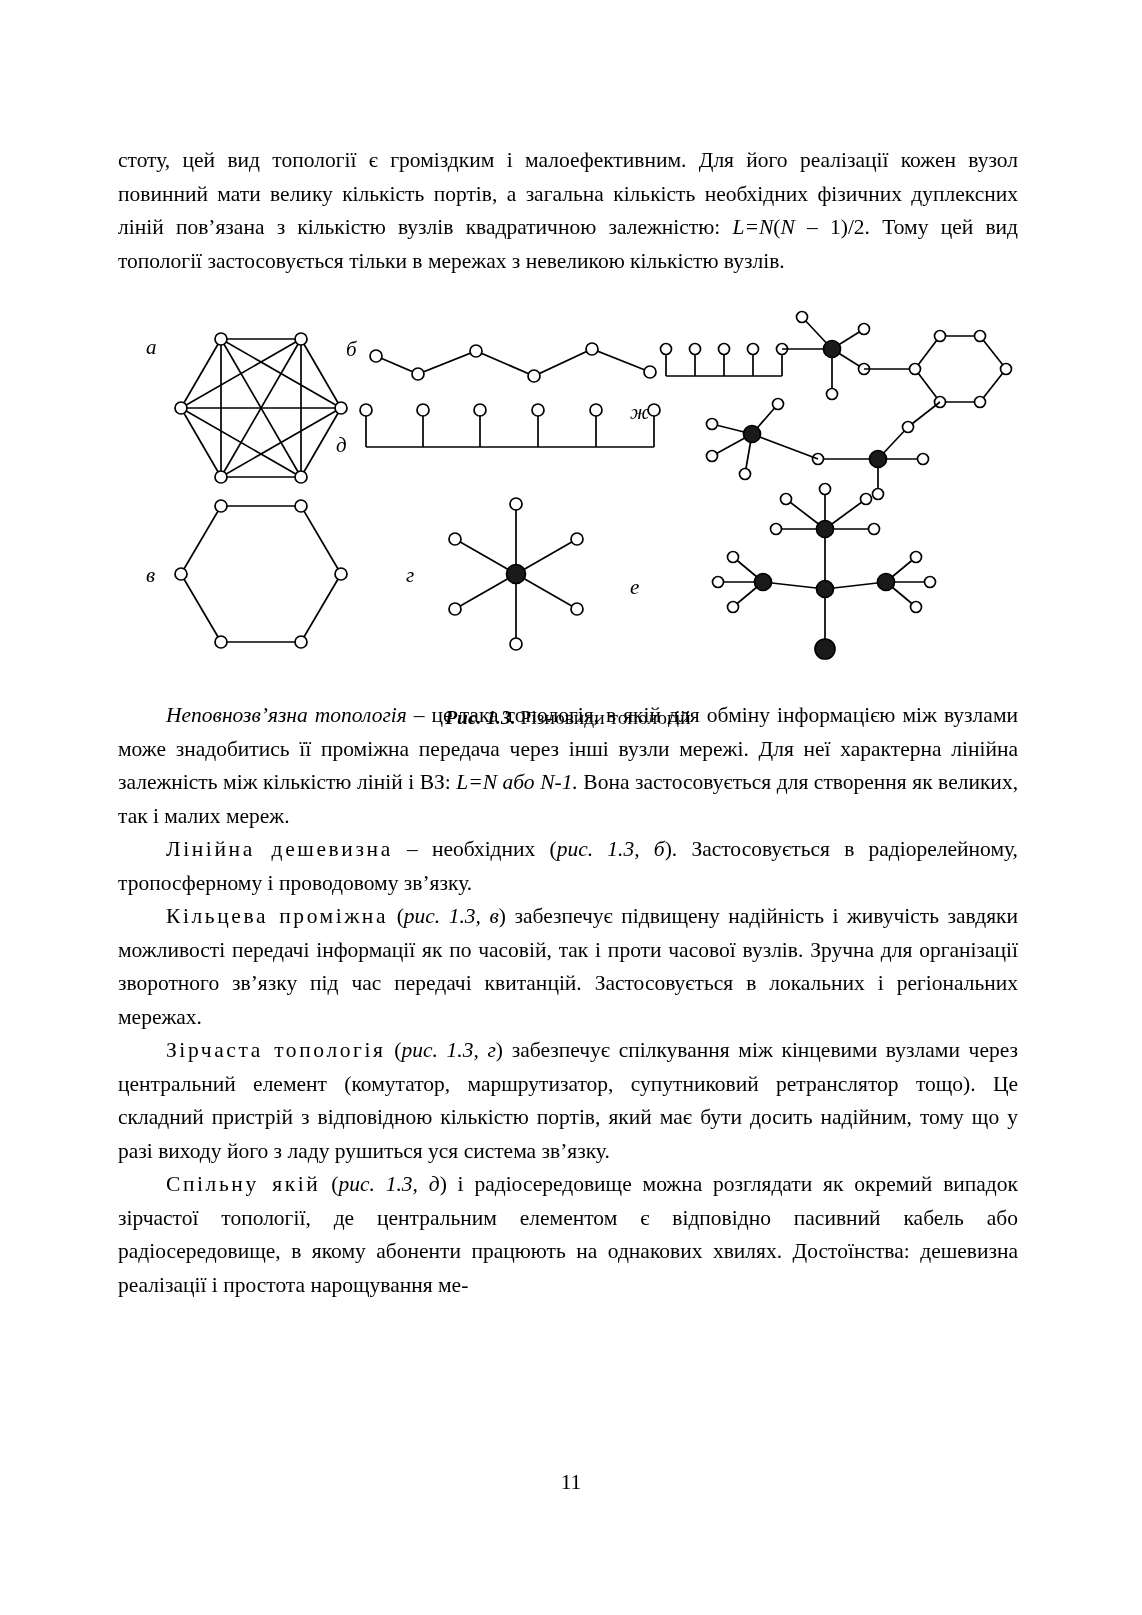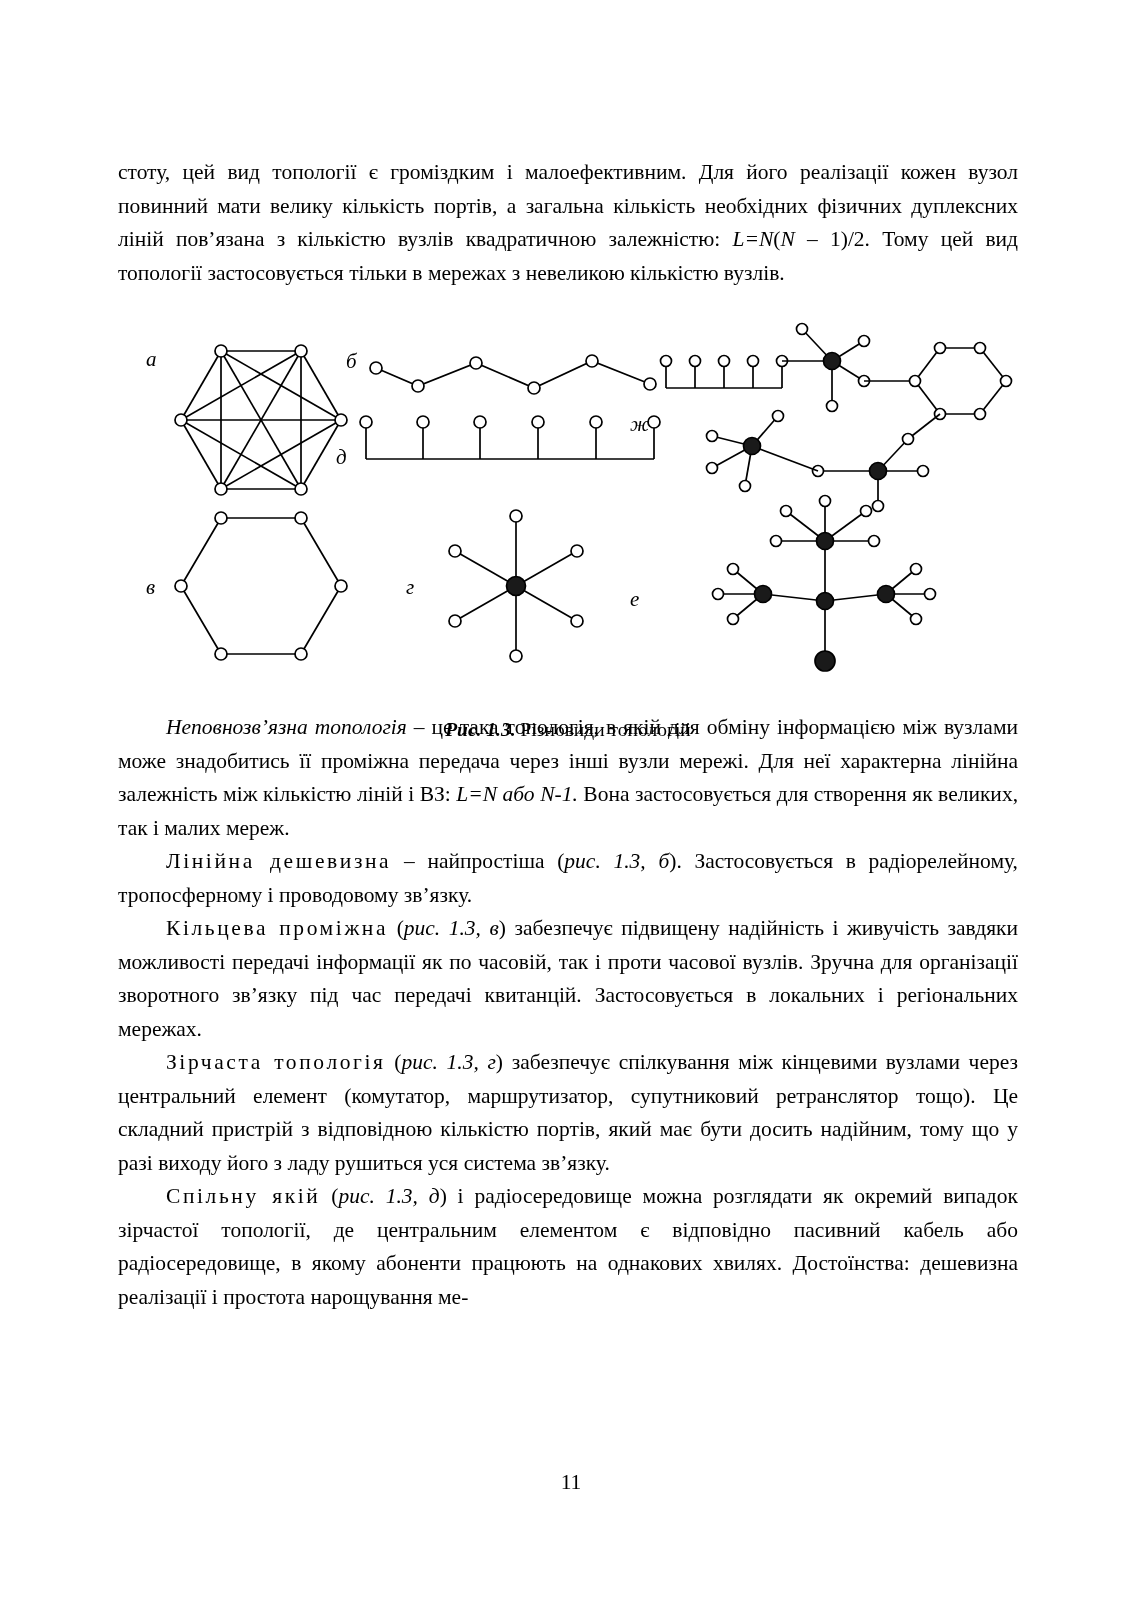--- a/index.html
+++ b/index.html
@@ -12,21 +12,21 @@
     width: 1142px;
     height: 1615px;
     background: #ffffff;
     font-family: "Liberation Serif", "DejaVu Serif", serif;
     color: #000000;
     overflow: hidden;
   }
   .content {
     position: absolute;
     left: 118px;
-    top: 156px;
+    top: 144px;
     width: 900px;
   }
   p.body {
     margin: 0;
     font-size: 21.5px;
     line-height: 33.5px;
     text-align: justify;
     text-justify: inter-word;
     hyphens: none;
   }
@@ -283,21 +283,21 @@
         <text class="lbl" x="512" y="115">ж</text>
         <text class="lbl" x="512" y="290">е</text>
       </svg>
 
       <p class="fig-caption"><span class="cap-ital">Рис. 1.3.</span><span> Різновиди топологій</span></p>
     </div>
 
     <p class="body indent after-fig"><span class="ital">Неповнозв’язна топологія</span><span> – це така топологія, в якій для обміну інформацією між вузлами може знадобитись її проміжна передача через інші вузли мережі. Для неї характерна лінійна залежність між кількістю ліній і ВЗ: </span><span class="ital">L=N або N-1.</span><span>  Вона застосовується для створення як великих, так і малих мереж.</span></p>
 
 
-    <p class="body indent"><span class="spaced">Лінійна дешевизна</span><span> – найпростіша (</span><span class="ital">рис. 1.3, б</span><span>). Застосовується в радіорелейному, тропосферному і проводовому зв’язку.</span></p>
+    <p class="body indent"><span class="spaced">Лінійна дешевизна</span><span> – необхідних (</span><span class="ital">рис. 1.3, б</span><span>). Застосовується в радіорелейному, тропосферному і проводовому зв’язку.</span></p>
 
     <p class="body indent"><span class="spaced">Кільцева проміжна</span><span> (</span><span class="ital">рис. 1.3, в</span><span>) забезпечує підвищену надійність і живучість завдяки можливості передачі інформації як по часовій, так і проти часової вузлів. Зручна для організації зворотного зв’язку під час передачі квитанцій. Застосовується в локальних і регіональних мережах.</span></p>
 
     <p class="body indent"><span class="spaced">Зірчаста топологія</span><span> (</span><span class="ital">рис. 1.3, г</span><span>) забезпечує спілкування між кінцевими вузлами через центральний елемент (комутатор, маршрутизатор, супутниковий ретранслятор тощо). Це складний пристрій з відповідною кількістю портів, який має бути досить надійним, тому що у разі виходу його з ладу рушиться уся система зв’язку.</span></p>
 
     <p class="body indent"><span class="spaced">Спільну якій</span><span> (</span><span class="ital">рис. 1.3, д</span><span>) і радіосередовище можна розглядати як окремий випадок зірчастої топології, де центральним елементом є відповідно пасивний кабель або радіосередовище, в якому абоненти працюють на однакових хвилях. Достоїнства: дешевизна реалізації і простота нарощування ме-</span></p>
 
   </div>
 
   <div class="page-number">11</div>

